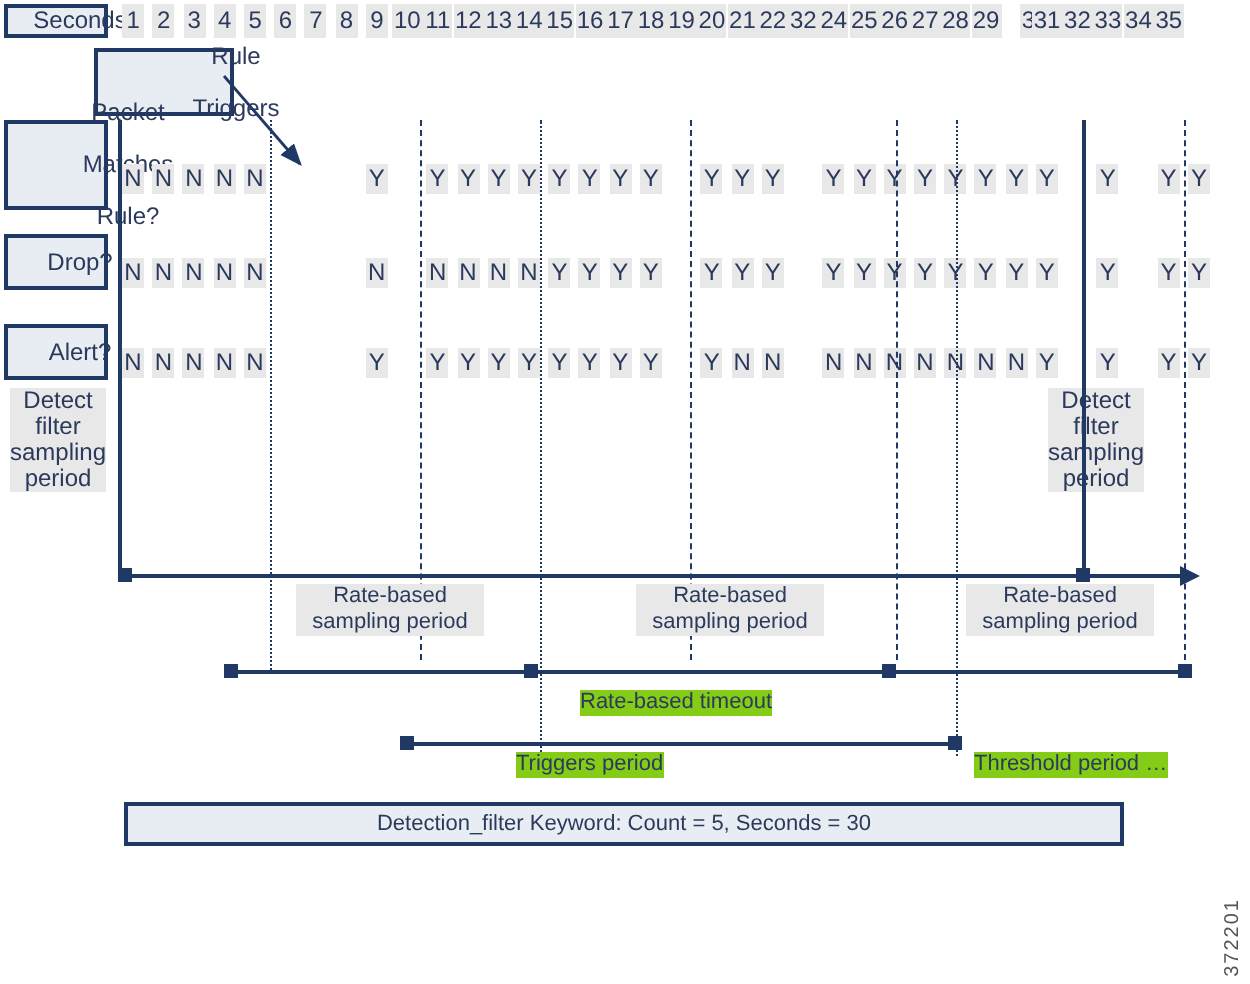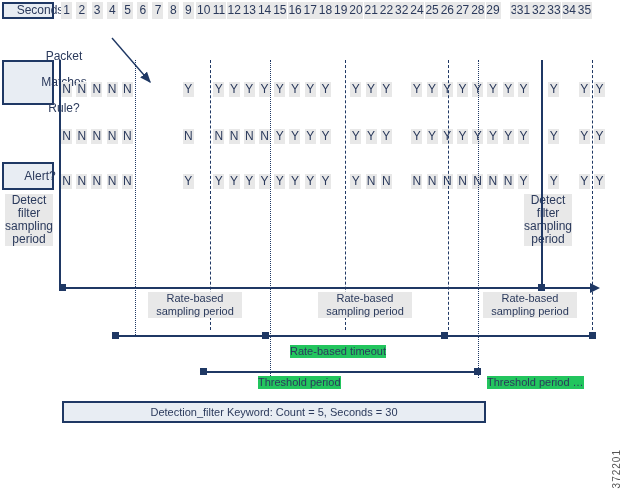--- a/index.html
+++ b/index.html
@@ -84,21 +84,21 @@
   .arrowhead{
     position:absolute;width:0;height:0;
     border-top:5px solid transparent;
     border-bottom:5px solid transparent;
     border-left:10px solid #1f3864;
   }
 
   
   .cap{
     position:absolute;
-    background:#22c55e;
+    background:#84cc16;
     color:#2b3a5c;
     font-size:11px;
     line-height:13px;
     text-align:center;
     white-space:nowrap;
   }
   .cap2{
     position:absolute;
     background:#e8e8e8;
     color:#2b3a5c;
@@ -113,21 +113,21 @@
     position:absolute;
     border:2px solid #1f3864;
     background:#e8edf3;
     color:#2b3a5c;
     font-size:11px;
     text-align:center;
     box-sizing:border-box;
     line-height:18px;
     height:22px;
   }
-  #summary-detection{left:62px;top:401px;width:424px;}
+  #summary-detection{left:62px;top:401px;width:500px;}
   #summary-rate{left:62px;top:428px;width:500px;}
   #summary-threshold{left:150px;top:455px;width:330px;}
 
   
   #watermark{
     position:absolute;right:3px;bottom:4px;
     font-size:10px;color:#555;
     writing-mode:vertical-rl;
     transform:rotate(180deg);
     letter-spacing:1px;
@@ -175,35 +175,44 @@
       <div class="tick" style="left: 470.325px; width: 15px;">28</div>
       <div class="tick" style="left: 485.555px; width: 15px;">29</div>
       <div class="tick" style="left: 490px; width: 15px; margin-left: 20px;">30</div>
       <div class="tick" style="left: 516.015px; width: 15px;">31</div>
       <div class="tick" style="left: 531.245px; width: 15px;">32</div>
       <div class="tick" style="left: 546.475px; width: 15px;">33</div>
       <div class="tick" style="left: 561.705px; width: 15px;">34</div>
       <div class="tick" style="left: 576.935px; width: 15px;">35</div>
     </div>
 
+  <div class="box abs" id="rule-triggers">
+    <span>
+      <span>Rule</span><br>
+      <span>Triggers</span>
+    </span>
+  </div>
   <svg class="abs" id="trigger-arrow" width="60" height="55">
     <defs>
       <marker id="ah" markerWidth="9" markerHeight="9" refX="7" refY="3.2" orient="auto">
         <path d="M0,0 L8,3.2 L0,6.4 z" fill="#1f3864"></path>
       </marker>
     </defs>
     <line x1="2" y1="2" x2="40" y2="46" stroke="#1f3864" stroke-width="1.4" marker-end="url(#ah)"></line>
   </svg>
 
   <div class="box abs" id="packet-box">
     <span>
       <span>Packet</span><br>
       <span>Matches</span><br>
       <span>Rule?</span>
     </span>
+  </div>
+  <div class="box abs" id="drop-box">
+    <span>Drop?</span>
   </div>
   <div class="box abs" id="alert-box">
     <span>Alert?</span>
   </div>
 
   <div class="plainlabel" id="detect-left">
     <span>Detect</span><br>
     <span>filter</span><br>
     <span>sampling</span><br>
     <span>period</span>
@@ -333,21 +342,21 @@
   <div class="hline abs" style="left:115px;top:335px;width:477px;"></div>
   <div class="sq abs" style="left:112px;top:332px;"></div>
   <div class="sq abs" style="left:262px;top:332px;"></div>
   <div class="sq abs" style="left:441px;top:332px;"></div>
   <div class="sq abs" style="left:589px;top:332px;"></div>
   <div class="cap abs" style="left:290px;top:345px;">Rate-based timeout</div>
 
   <div class="hline abs" style="left:203px;top:371px;width:275px;"></div>
   <div class="sq abs" style="left:200px;top:368px;"></div>
   <div class="sq abs" style="left:474px;top:368px;"></div>
-  <div class="cap abs" style="left:258px;top:376px;">Threshold period</div>
+  <div class="cap abs" style="left:258px;top:376px;">Triggers period</div>
   <div class="cap abs" style="left:487px;top:376px;">Threshold period …</div>
 
   <div class="summary" id="summary-detection">
     <span>Detection_filter Keyword: Count = 5, Seconds = 30</span>
   </div>
 
   <div id="watermark">372201</div>
 
 </div>
 

